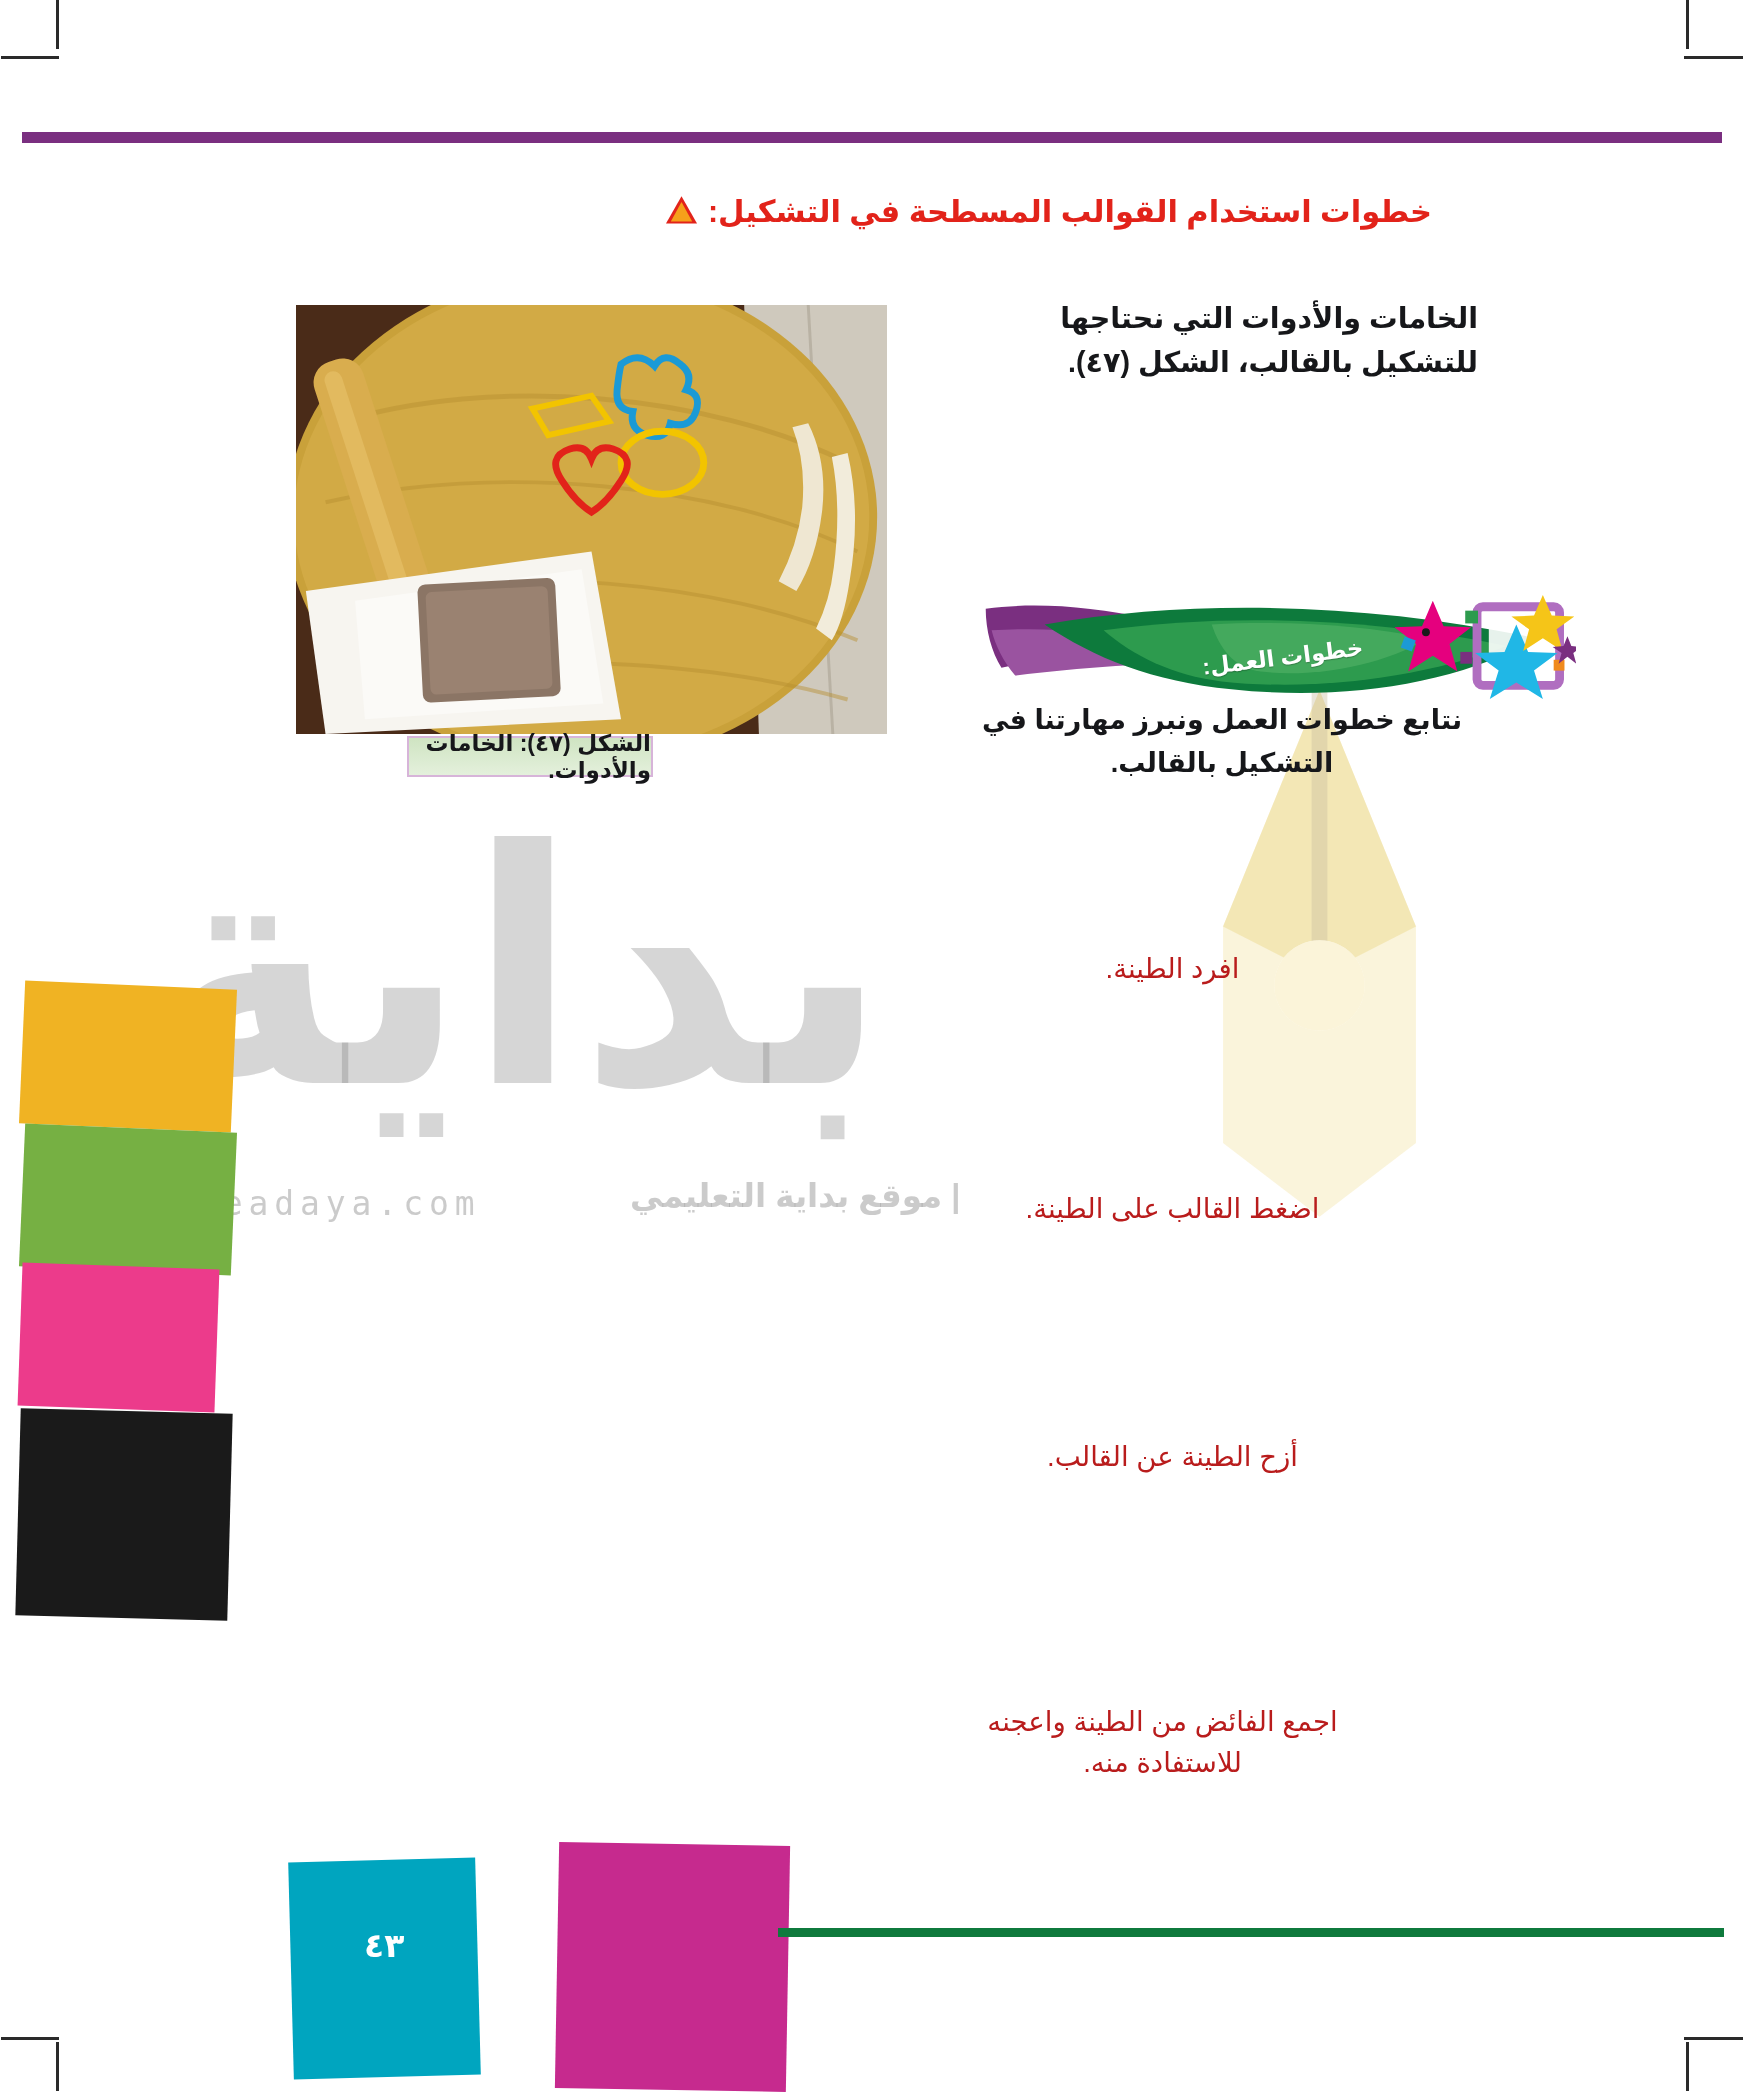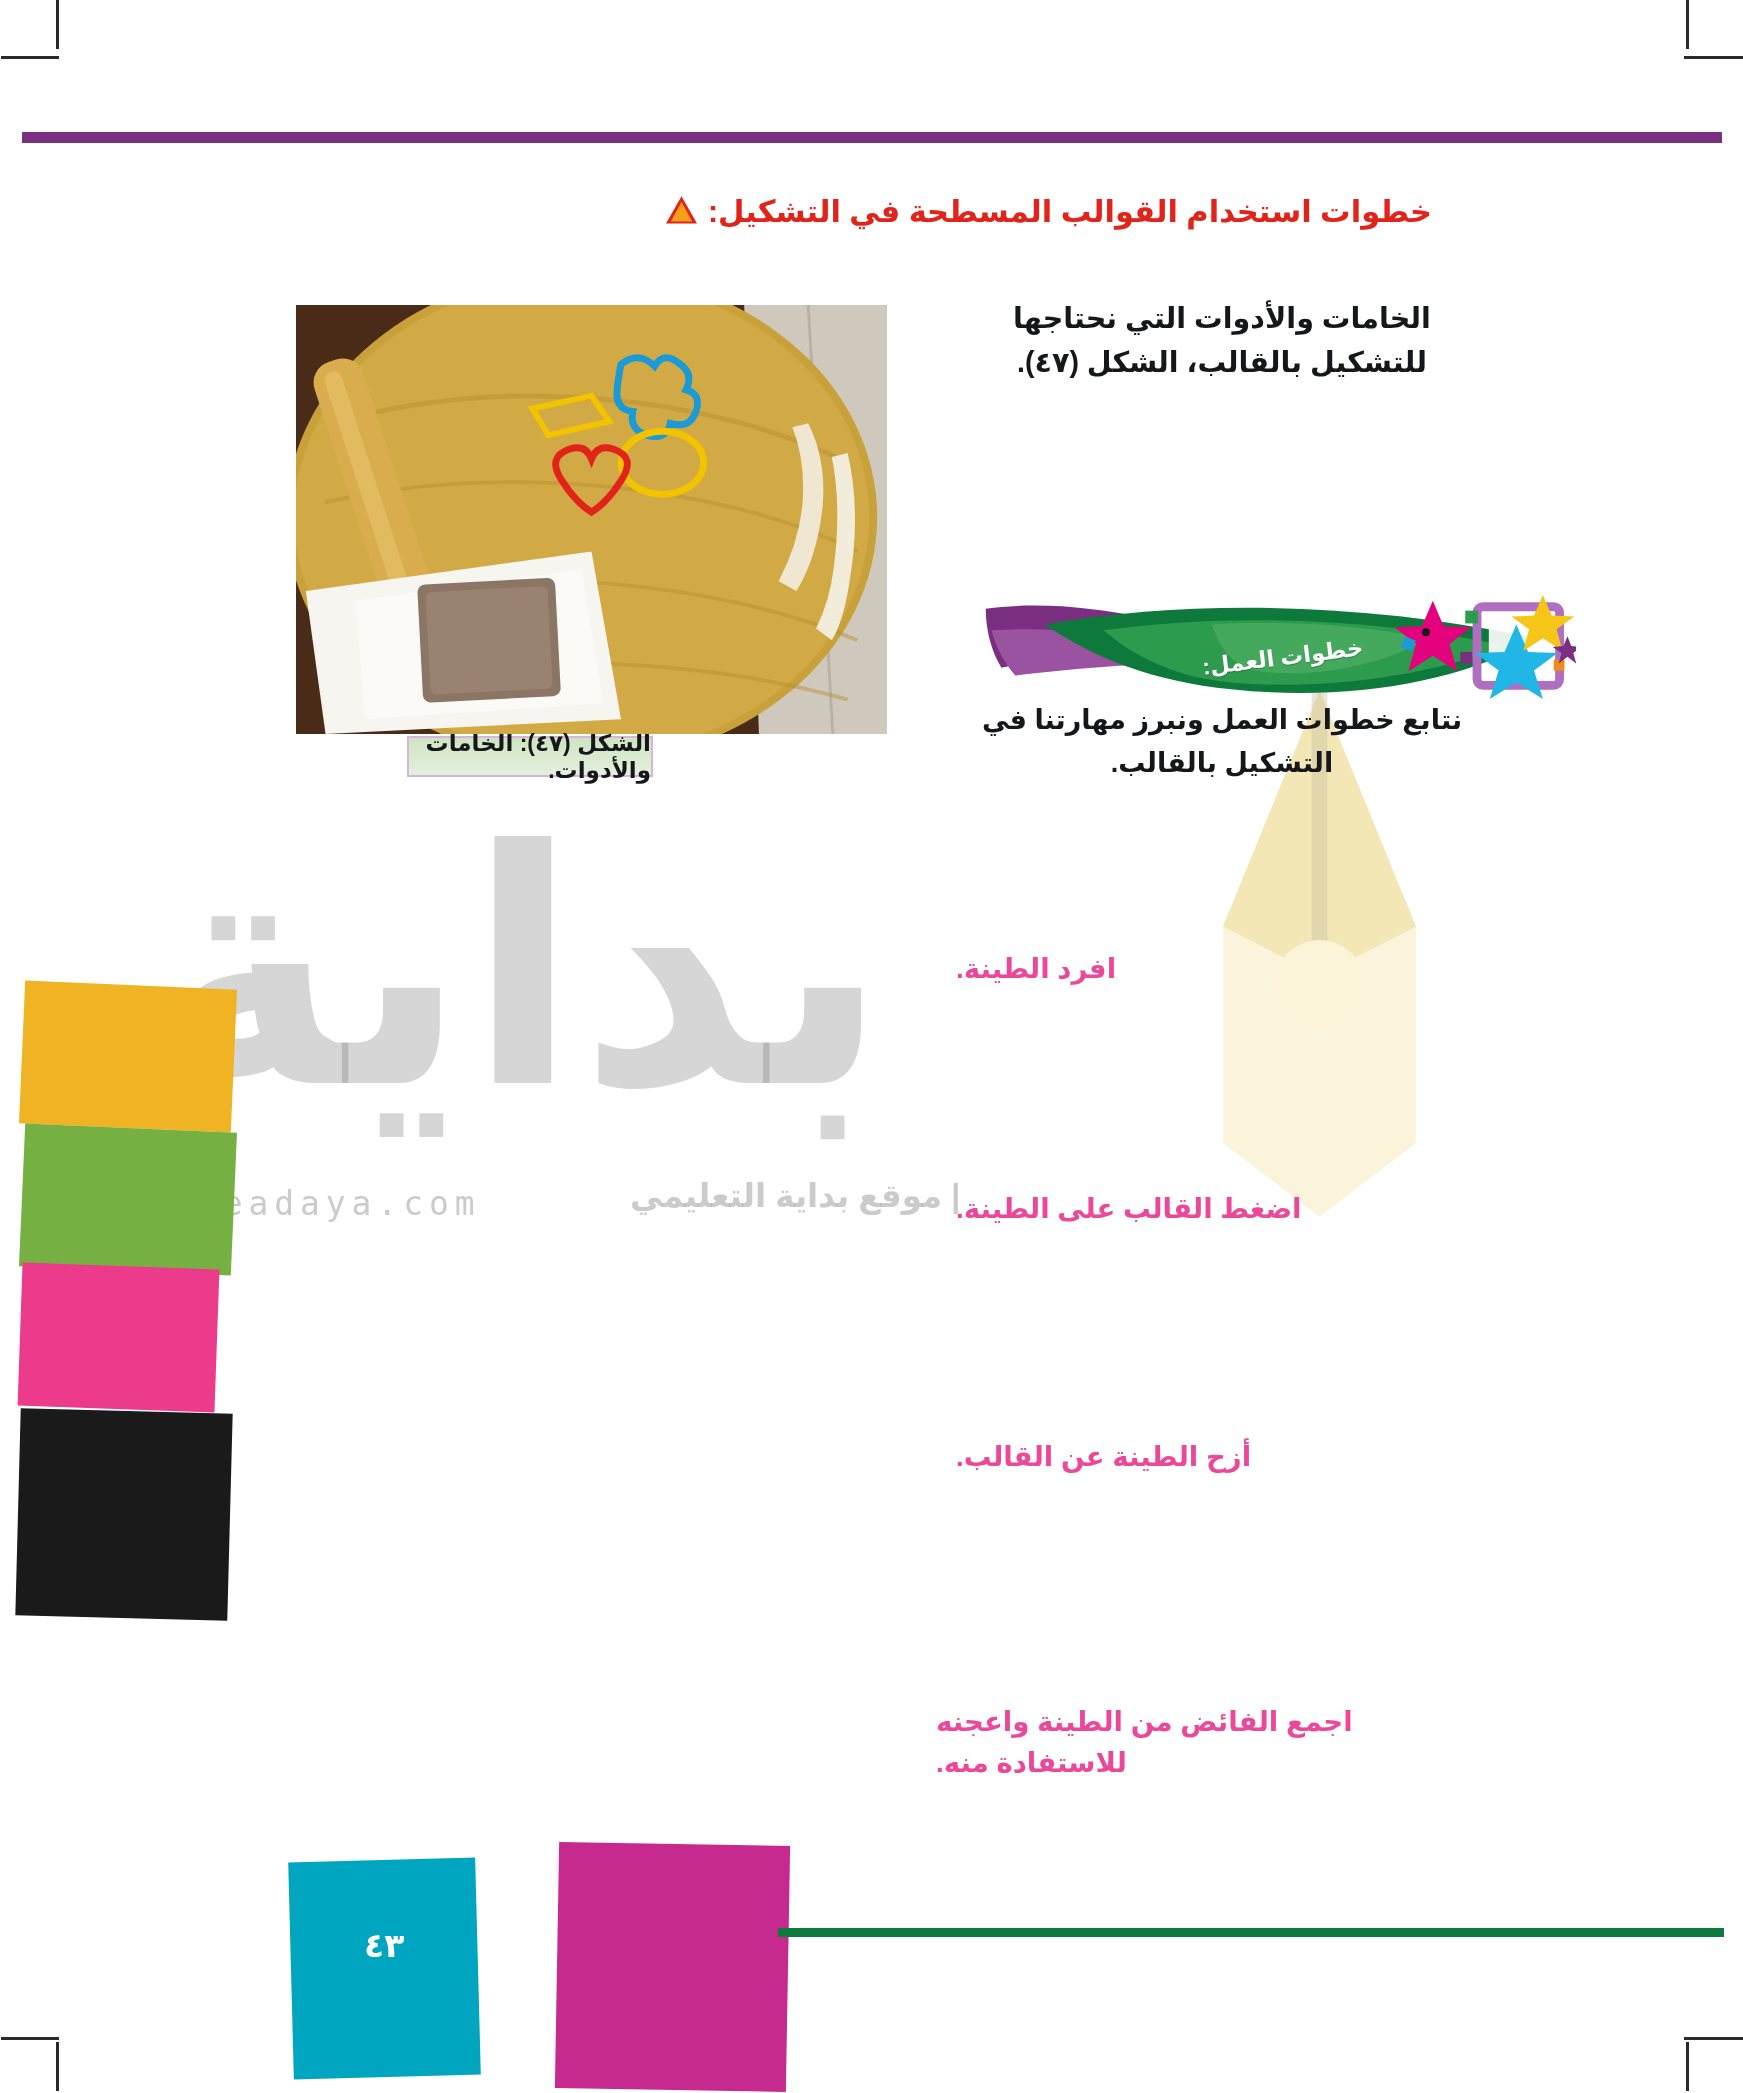--- a/index.html
+++ b/index.html
@@ -29,21 +29,21 @@
   .heading-text{
     color:#e2231a;font-size:30.5px;font-weight:bold;line-height:1.25;
     letter-spacing:0px;white-space:nowrap;direction:rtl;text-align:center;
   }
   .tri-icon{width:33px;height:29.6px;position:relative;flex:0 0 auto;margin-bottom:2px;}
   .tri-icon svg{display:block;}
 
   
   .intro{
     position:absolute;right:266px;top:296px;width:512px;
-    text-align:center;direction:rtl;color:#16171a;
+    text-align:right;direction:rtl;color:#16171a;
     font-size:28.6px;font-weight:bold;line-height:1.55;
   }
 
   
   .fig-photo{
     position:absolute;left:296px;top:305px;width:591px;height:429px;
     overflow:hidden;background:#6b4a22;
   }
   .fig-caption{
     position:absolute;left:407px;top:736px;width:246px;height:41px;
@@ -89,22 +89,22 @@
   }
   .wm-ar{
     position:absolute;left:630px;top:497px;font-size:32.5px;
     color:rgba(130,130,130,.42);direction:rtl;white-space:nowrap;font-weight:bold;text-align:right;
   }
   .wm-nib{position:absolute;left:1162px;top:0px;}
 
   
   .step{position:absolute;box-sizing:border-box;}
   .step-text{
-    position:absolute;direction:rtl;color:#ec4899;font-weight:bold;
-    font-size:27.6px;line-height:1.5;text-align:left;
+    position:absolute;direction:rtl;color:#b91c1c;font-weight:normal;
+    font-size:27.6px;line-height:1.5;text-align:center;
   }
 
   
   .footer-rule{
     position:absolute;left:778px;top:1928px;width:946px;height:8.9px;
     background:#0f7a3d;
   }
   .page-num{
     position:absolute;color:#ffffff;font-size:33px;font-weight:bold;
     direction:rtl;

